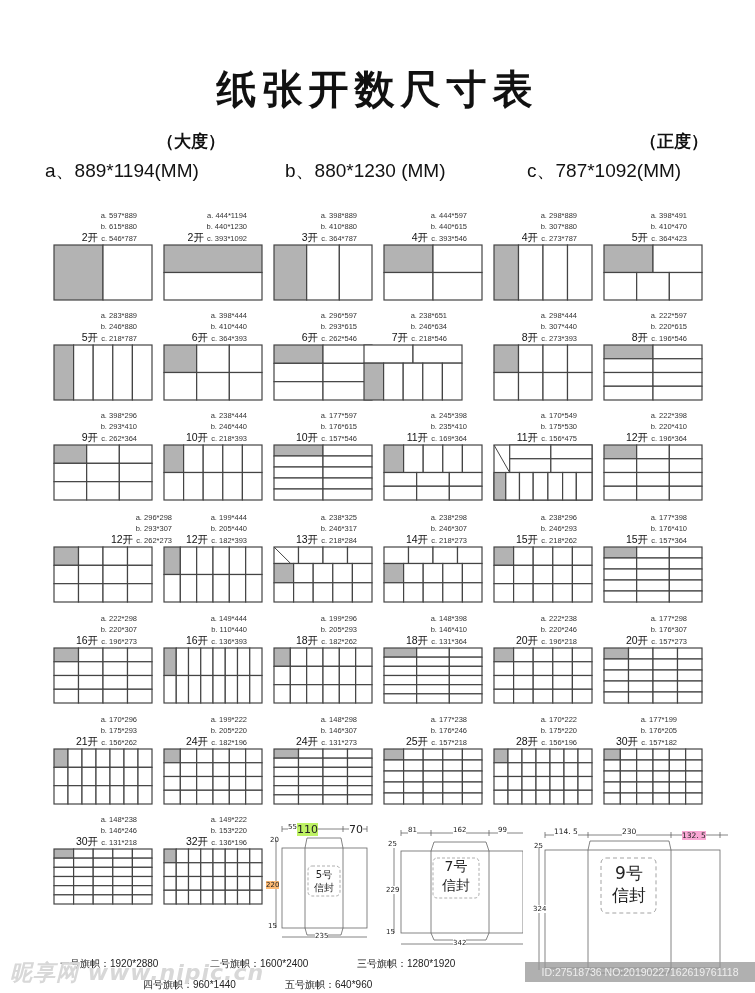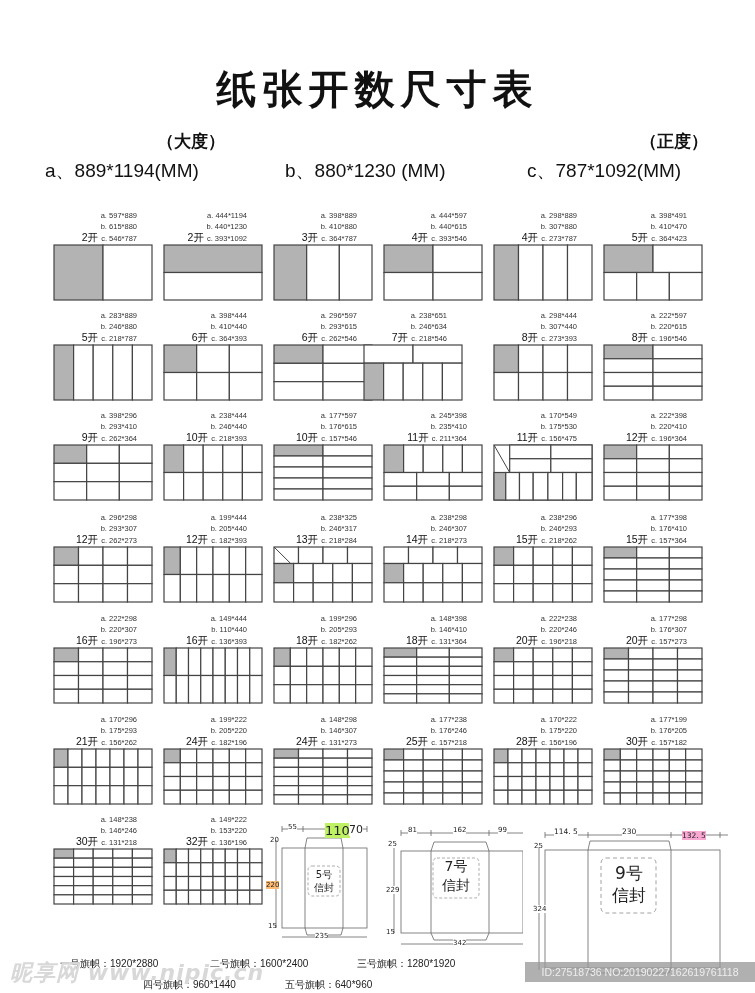--- a/index.html
+++ b/index.html
@@ -281,21 +281,21 @@
           <rect x="50" y="34" width="49" height="11" fill="#fff" stroke="#444444" stroke-width="1.2"></rect>
           <rect x="1" y="45" width="49" height="11" fill="#fff" stroke="#444444" stroke-width="1.2"></rect>
           <rect x="50" y="45" width="49" height="11" fill="#fff" stroke="#444444" stroke-width="1.2"></rect>
         </svg>
       </div>
     </div>
     <div class="cell" style="left: 383px; top: 410px;">
       <div class="lab" style="right:10px">
          <div>a. 245*398</div>
          <div>b. 235*410</div>
-         <div><span class="k">11开</span><span>c. 211*364</span></div>
+         <div><span class="k">11开</span><span>c. 169*364</span></div>
        </div>
        <div class="diag">
         <svg width="100" height="57" viewBox="0 0 100 57">
           <rect x="1" y="1" width="19.6" height="27.5" fill="#b3b3b3" stroke="#444444" stroke-width="1.2"></rect>
           <rect x="20.6" y="1" width="19.6" height="27.5" fill="#fff" stroke="#444444" stroke-width="1.2"></rect>
           <rect x="40.2" y="1" width="19.6" height="27.5" fill="#fff" stroke="#444444" stroke-width="1.2"></rect>
           <rect x="59.800000000000004" y="1" width="19.6" height="27.5" fill="#fff" stroke="#444444" stroke-width="1.2"></rect>
           <rect x="79.4" y="1" width="19.6" height="27.5" fill="#fff" stroke="#444444" stroke-width="1.2"></rect>
           <rect x="1" y="28.5" width="32.666666666666664" height="13.75" fill="#fff" stroke="#444444" stroke-width="1.2"></rect>
           <rect x="33.666666666666664" y="28.5" width="32.666666666666664" height="13.75" fill="#fff" stroke="#444444" stroke-width="1.2"></rect>
@@ -346,21 +346,21 @@
           <rect x="66.33333333333333" y="14.75" width="32.666666666666664" height="13.75" fill="#fff" stroke="#444444" stroke-width="1.2"></rect>
           <rect x="1" y="28.5" width="32.666666666666664" height="13.75" fill="#fff" stroke="#444444" stroke-width="1.2"></rect>
           <rect x="33.666666666666664" y="28.5" width="32.666666666666664" height="13.75" fill="#fff" stroke="#444444" stroke-width="1.2"></rect>
           <rect x="66.33333333333333" y="28.5" width="32.666666666666664" height="13.75" fill="#fff" stroke="#444444" stroke-width="1.2"></rect>
           <rect x="1" y="42.25" width="32.666666666666664" height="13.75" fill="#fff" stroke="#444444" stroke-width="1.2"></rect>
           <rect x="33.666666666666664" y="42.25" width="32.666666666666664" height="13.75" fill="#fff" stroke="#444444" stroke-width="1.2"></rect>
           <rect x="66.33333333333333" y="42.25" width="32.666666666666664" height="13.75" fill="#fff" stroke="#444444" stroke-width="1.2"></rect>
         </svg>
       </div>
     </div>
-    <div class="cell" style="left: 53px; top: 512px;">
+    <div class="cell" style="left: 53px; top: 512px; padding-left: 35px;">
       <div class="lab" style="right:10px">
          <div>a. 296*298</div>
          <div>b. 293*307</div>
          <div><span class="k">12开</span><span>c. 262*273</span></div>
        </div>
        <div class="diag">
         <svg width="100" height="57" viewBox="0 0 100 57">
           <rect x="1" y="1" width="24.5" height="18.333333333333332" fill="#b3b3b3" stroke="#444444" stroke-width="1.2"></rect>
           <rect x="25.5" y="1" width="24.5" height="18.333333333333332" fill="#fff" stroke="#444444" stroke-width="1.2"></rect>
           <rect x="50" y="1" width="24.5" height="18.333333333333332" fill="#fff" stroke="#444444" stroke-width="1.2"></rect>
@@ -847,21 +847,21 @@
           <rect x="15" y="42.25" width="14" height="13.75" fill="#fff" stroke="#444444" stroke-width="1.2"></rect>
           <rect x="29" y="42.25" width="14" height="13.75" fill="#fff" stroke="#444444" stroke-width="1.2"></rect>
           <rect x="43" y="42.25" width="14" height="13.75" fill="#fff" stroke="#444444" stroke-width="1.2"></rect>
           <rect x="57" y="42.25" width="14" height="13.75" fill="#fff" stroke="#444444" stroke-width="1.2"></rect>
           <rect x="71" y="42.25" width="14" height="13.75" fill="#fff" stroke="#444444" stroke-width="1.2"></rect>
           <rect x="85" y="42.25" width="14" height="13.75" fill="#fff" stroke="#444444" stroke-width="1.2"></rect>
         </svg>
       </div>
     </div>
     <div class="cell" style="left: 603px; top: 714px;">
-      <div class="lab" style="right:10px">
+      <div class="lab" style="right:20px">
          <div>a. 177*199</div>
          <div>b. 176*205</div>
          <div><span class="k">30开</span><span>c. 157*182</span></div>
        </div>
        <div class="diag">
         <svg width="100" height="57" viewBox="0 0 100 57">
           <rect x="1" y="1" width="16.333333333333332" height="11" fill="#b3b3b3" stroke="#444444" stroke-width="1.2"></rect>
           <rect x="17.333333333333332" y="1" width="16.333333333333332" height="11" fill="#fff" stroke="#444444" stroke-width="1.2"></rect>
           <rect x="33.666666666666664" y="1" width="16.333333333333332" height="11" fill="#fff" stroke="#444444" stroke-width="1.2"></rect>
           <rect x="50" y="1" width="16.333333333333332" height="11" fill="#fff" stroke="#444444" stroke-width="1.2"></rect>
@@ -989,21 +989,21 @@
         <line x1="78" y1="6" x2="78" y2="12"></line>
         <line x1="102" y1="6" x2="102" y2="12"></line>
       <rect x="17" y="28" width="85" height="80"></rect>
       <path d="M40 28 L42 18 L76 18 L78 28 L78 108 L76 115 L42 115 L40 108 Z"></path>
       <line x1="11" y1="20" x2="11" y2="108"></line>
       <line x1="17" y1="117" x2="102" y2="117"></line>
     </g>
     <rect x="43" y="46" width="32" height="30" rx="4" fill="none" stroke="#999" stroke-dasharray="3,2" stroke-width="0.8"></rect>
   </svg>
   <span style="position:absolute;left:23px;top:3px;font-size:7px;background:#fff">55</span>
-  <span style="position:absolute;left:60px;top:3px;font-size:13px;background:#bef264">110</span>
+  <span style="position:absolute;left:32px;top:3px;font-size:11px;background:#bef264">110</span>
   <span style="position:absolute;left:84px;top:3px;font-size:11px;background:#fff">70</span>
   <span style="position:absolute;left:5px;top:16px;font-size:7px">20</span>
   <span style="position:absolute;left:1px;top:61px;font-size:7px;background:#fdba74">220</span>
   <span style="position:absolute;left:3px;top:102px;font-size:7px">15</span>
   <span style="position:absolute;left:50px;top:112px;font-size:7px;background:#fff">235</span>
   <span style="position:absolute;left:46px;top:48px;font-size:10px;line-height:13px;text-align:center;width:26px">
     <span>5号</span><br>
     <span>信封</span>
   </span>
 </div>

